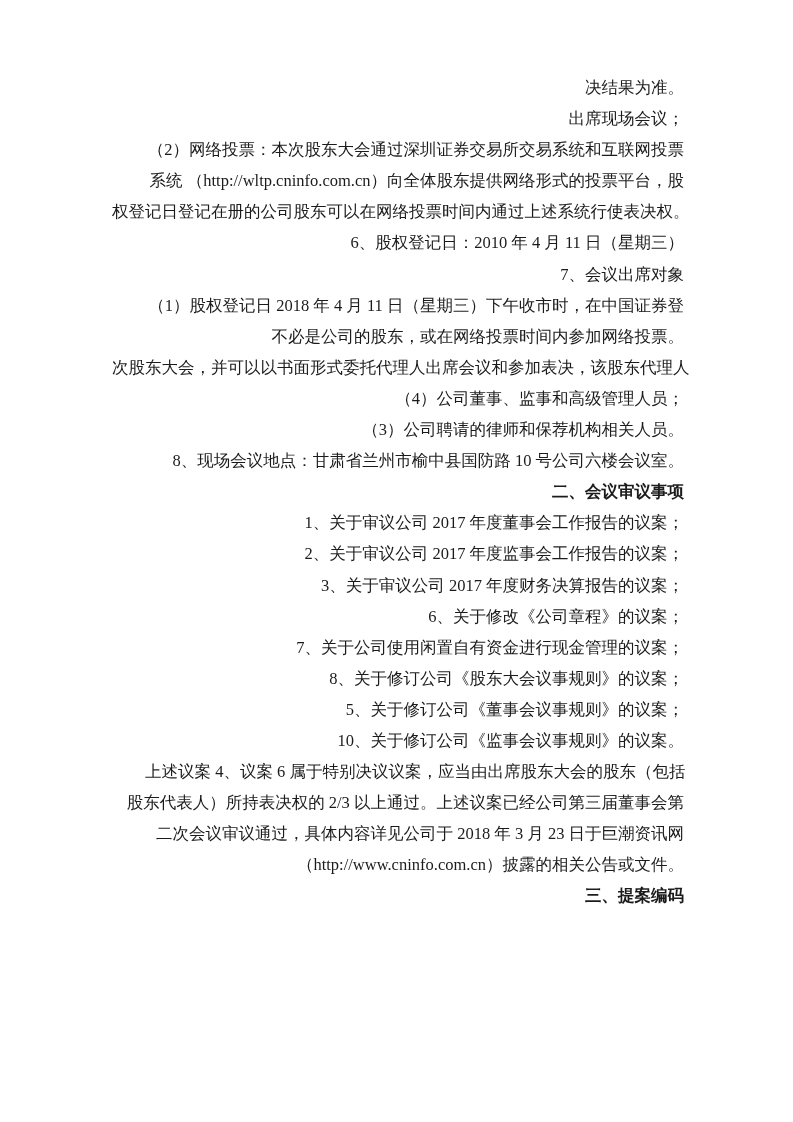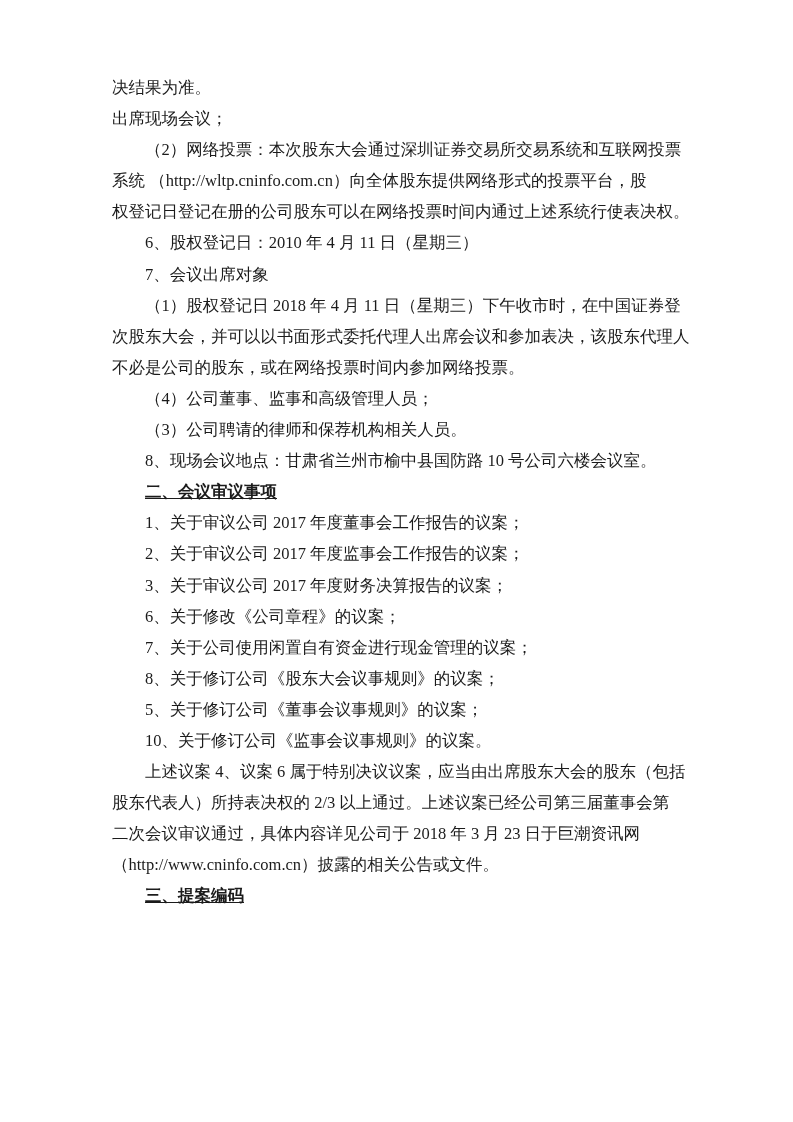--- a/index.html
+++ b/index.html
@@ -20,45 +20,44 @@
     top: 72px;
     left: 112px;
     width: 572px;
     color: #1b1b1b;
     font-size: 16.5px;
   }
   .line {
     height: 31.1px;
     line-height: 31.1px;
     white-space: nowrap;
-    text-align: left;
+    text-align: right;
   }
   .line.indent {
     padding-left: 33px;
   }
   .line.bold {
     font-weight: 700;
-    text-decoration: underline;
   }
 </style>
 </head>
 <body>
 
 <div class="page">
   <div class="doc-body">
       <div class="line">决结果为准。</div>
       <div class="line">出席现场会议；</div>
       <div class="line indent">（2）网络投票：本次股东大会通过深圳证券交易所交易系统和互联网投票</div>
       <div class="line">系统 （http://wltp.cninfo.com.cn）向全体股东提供网络形式的投票平台，股</div>
       <div class="line">权登记日登记在册的公司股东可以在网络投票时间内通过上述系统行使表决权。</div>
       <div class="line indent">6、股权登记日：2010 年 4 月 11 日（星期三）</div>
       <div class="line indent">7、会议出席对象</div>
       <div class="line indent">（1）股权登记日 2018 年 4 月 11 日（星期三）下午收市时，在中国证券登</div>
+      <div class="line">不必是公司的股东，或在网络投票时间内参加网络投票。</div>
       <div class="line">次股东大会，并可以以书面形式委托代理人出席会议和参加表决，该股东代理人</div>
-      <div class="line">不必是公司的股东，或在网络投票时间内参加网络投票。</div>
       <div class="line indent">（4）公司董事、监事和高级管理人员；</div>
       <div class="line indent">（3）公司聘请的律师和保荐机构相关人员。</div>
       <div class="line indent">8、现场会议地点：甘肃省兰州市榆中县国防路 10 号公司六楼会议室。</div>
       <div class="line indent bold">二、会议审议事项</div>
       <div class="line indent">1、关于审议公司 2017 年度董事会工作报告的议案；</div>
       <div class="line indent">2、关于审议公司 2017 年度监事会工作报告的议案；</div>
       <div class="line indent">3、关于审议公司 2017 年度财务决算报告的议案；</div>
       <div class="line indent">6、关于修改《公司章程》的议案；</div>
       <div class="line indent">7、关于公司使用闲置自有资金进行现金管理的议案；</div>
       <div class="line indent">8、关于修订公司《股东大会议事规则》的议案；</div>

